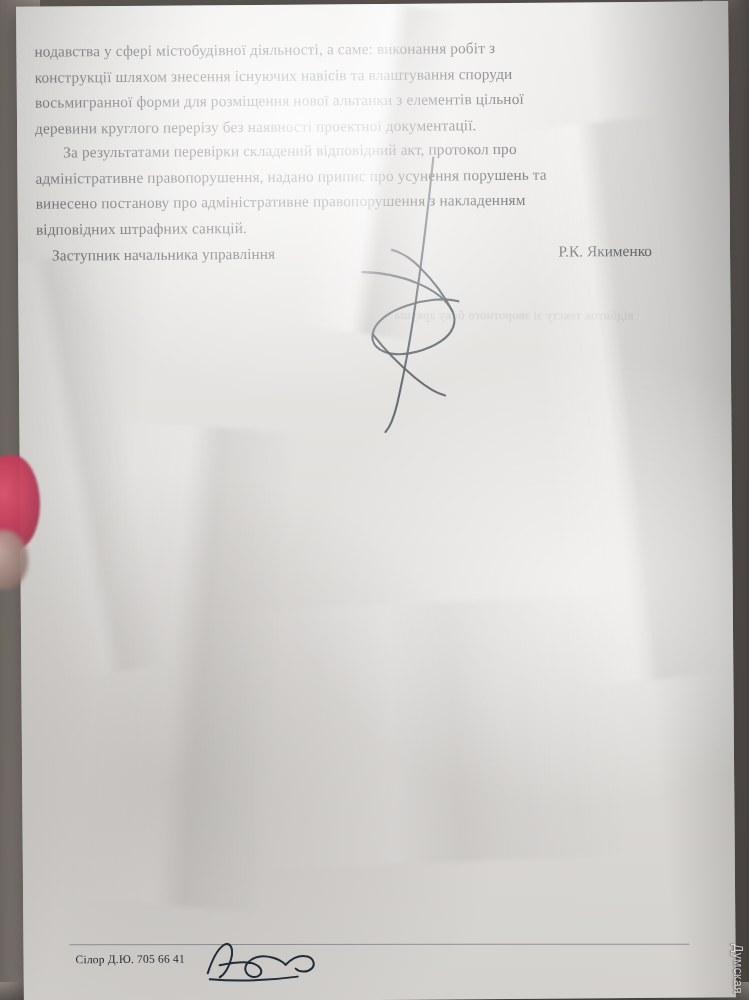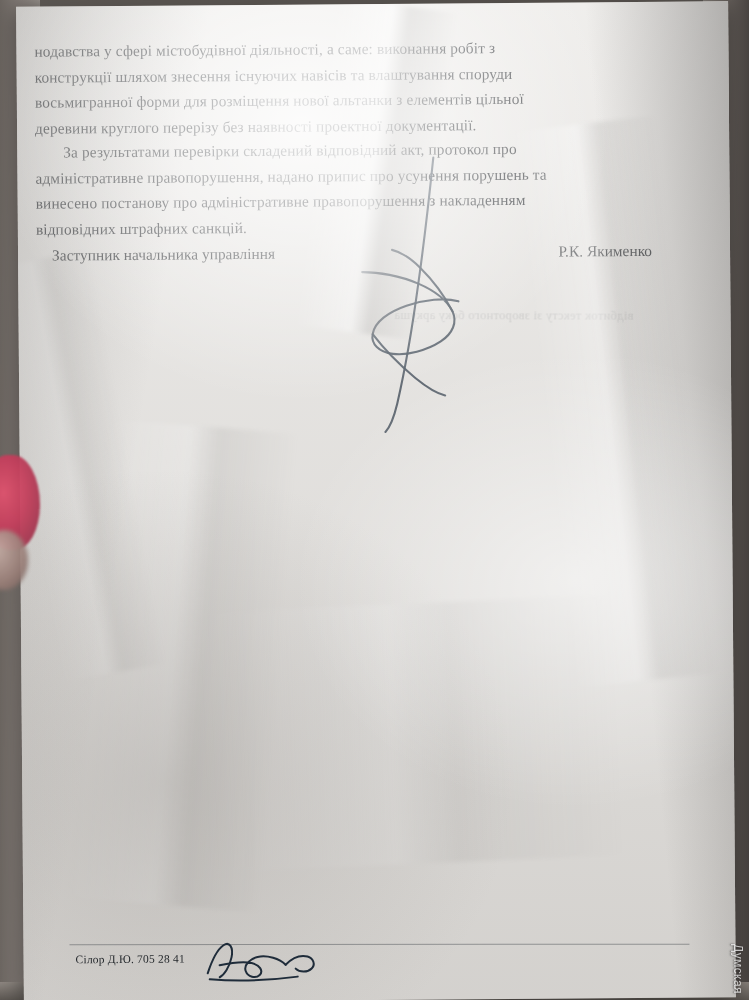--- a/index.html
+++ b/index.html
@@ -302,21 +302,21 @@
 
     <div class="crease c1"></div>
     <div class="crease c2"></div>
     <div class="crease c3"></div>
     <div class="crease c4"></div>
     <div class="crease c5"></div>
     <div class="paper-shade"></div>
 
     <div class="footer">
       <div class="footer-rule"></div>
-      <div class="footer-text">Сілор Д.Ю. 705 28 41</div>
+      <div class="footer-text">Сілор Д.Ю. 705 66 41</div>
       <div class="footer-text2"></div>
       <div class="footer-right"></div>
       <svg class="footer-sig" viewBox="0 0 120 50">
         <path d="M6 38 C10 26 16 14 22 10 C28 6 32 12 30 22 C28 32 22 40 18 42"></path>
         <path d="M18 30 C28 28 40 26 50 28 C58 30 62 36 58 40 C54 44 46 42 44 36 C42 30 48 24 56 22 C66 20 78 24 84 30"></path>
         <path d="M84 30 C90 24 98 20 106 22 C112 24 114 30 110 34 C106 38 98 38 94 34"></path>
         <path d="M8 44 C30 46 64 46 96 42"></path>
       </svg>
     </div>
 

